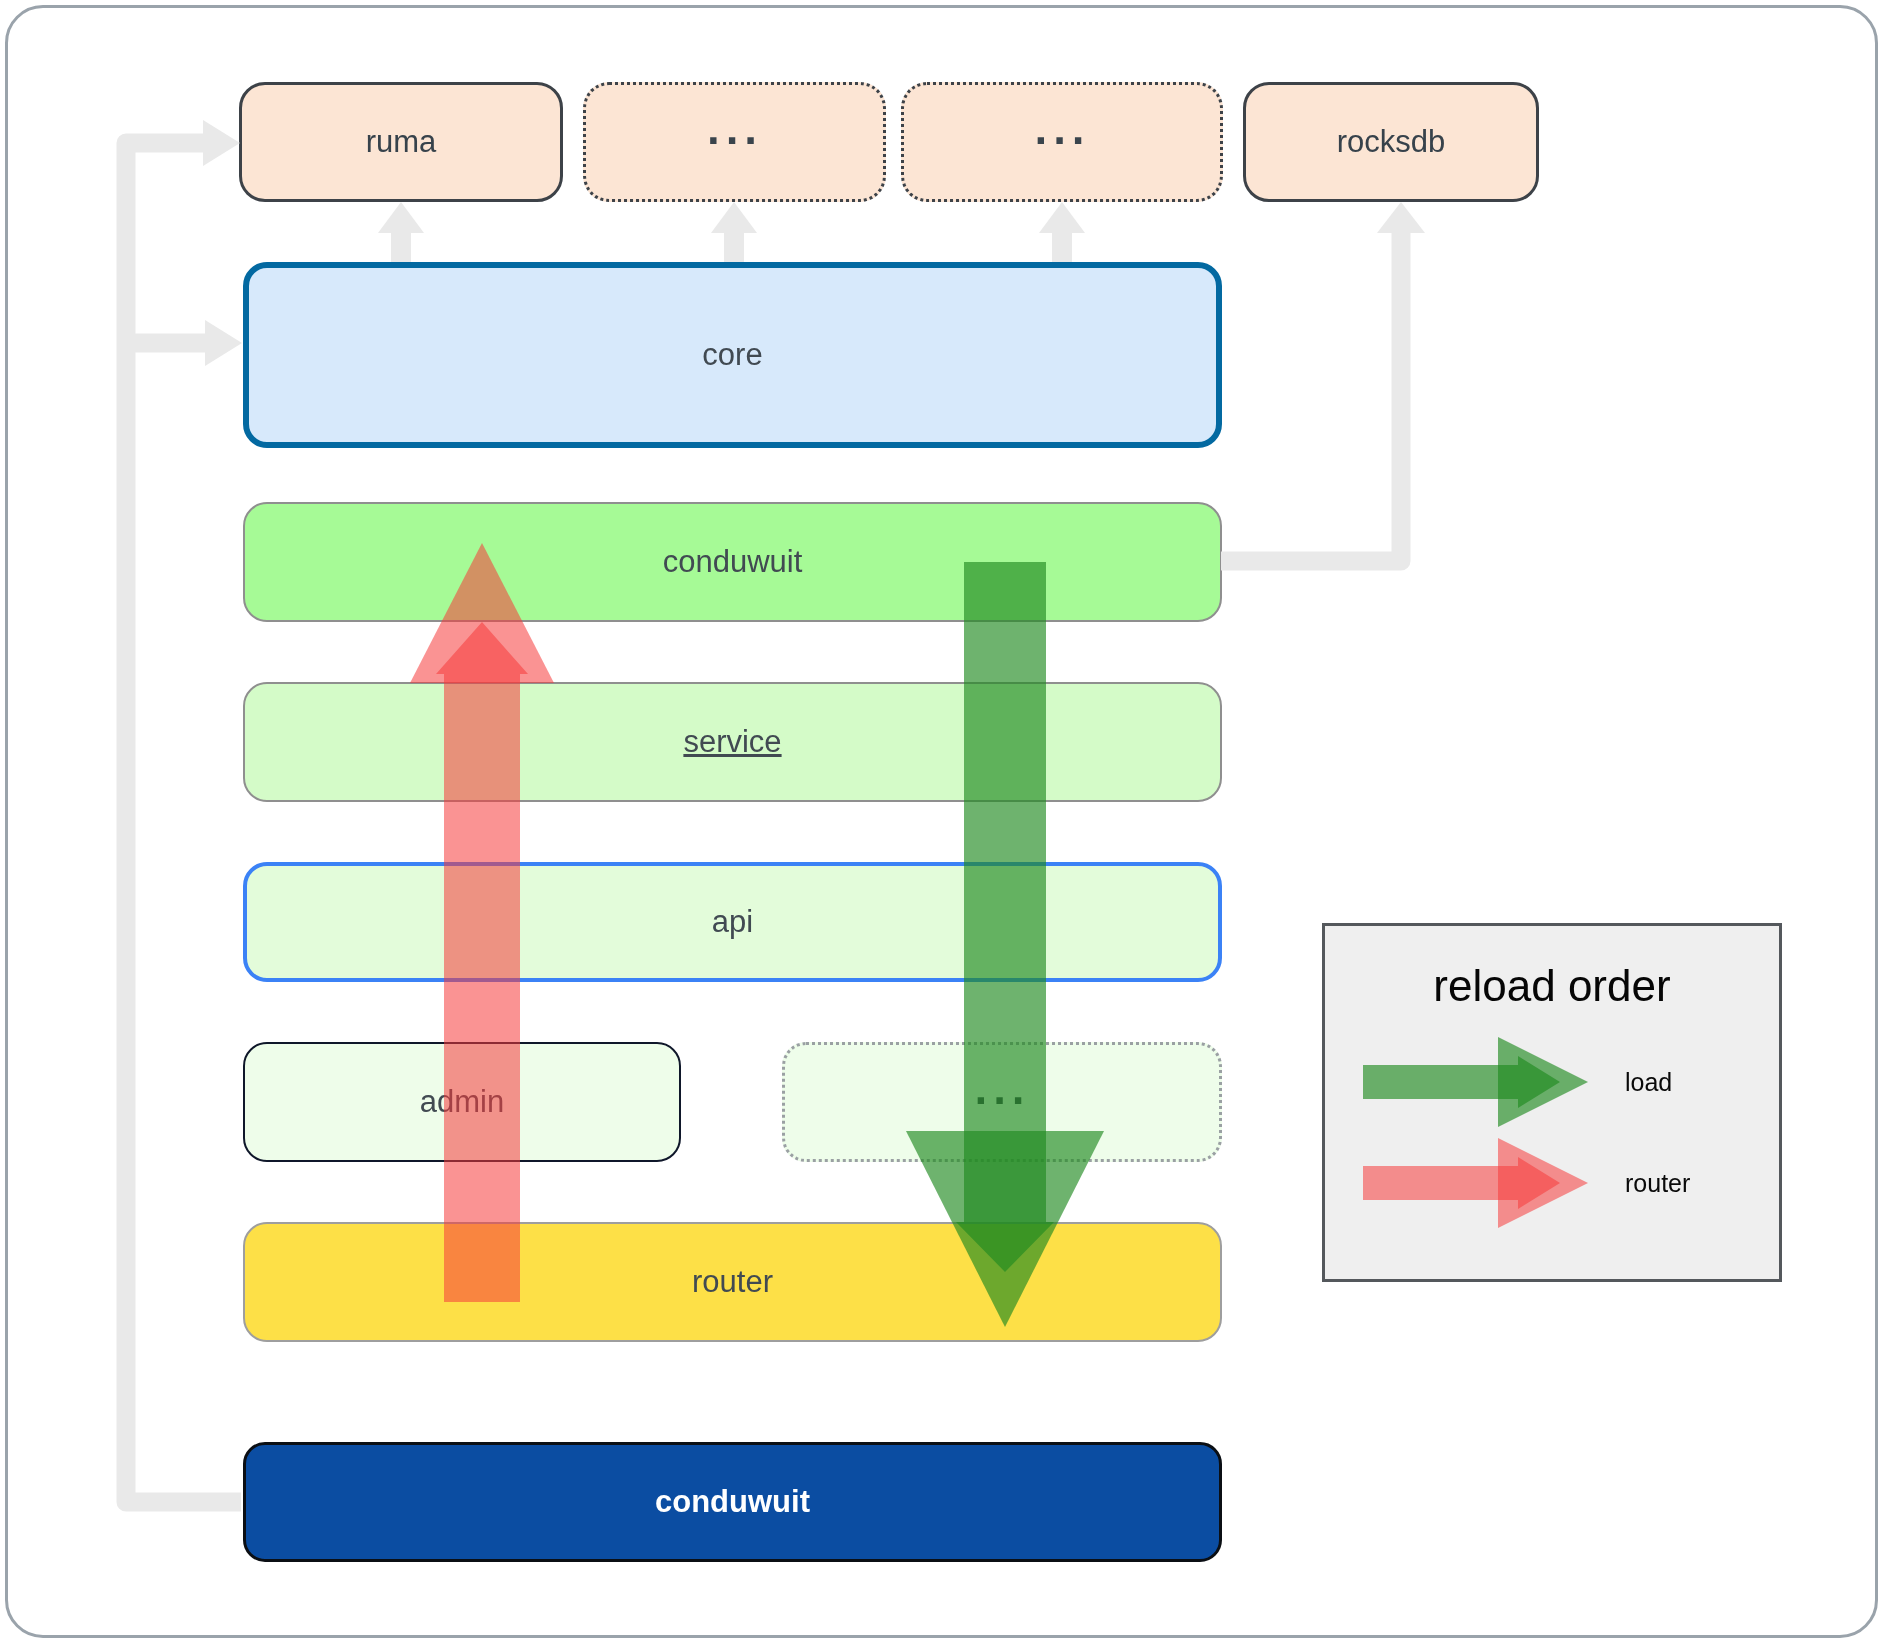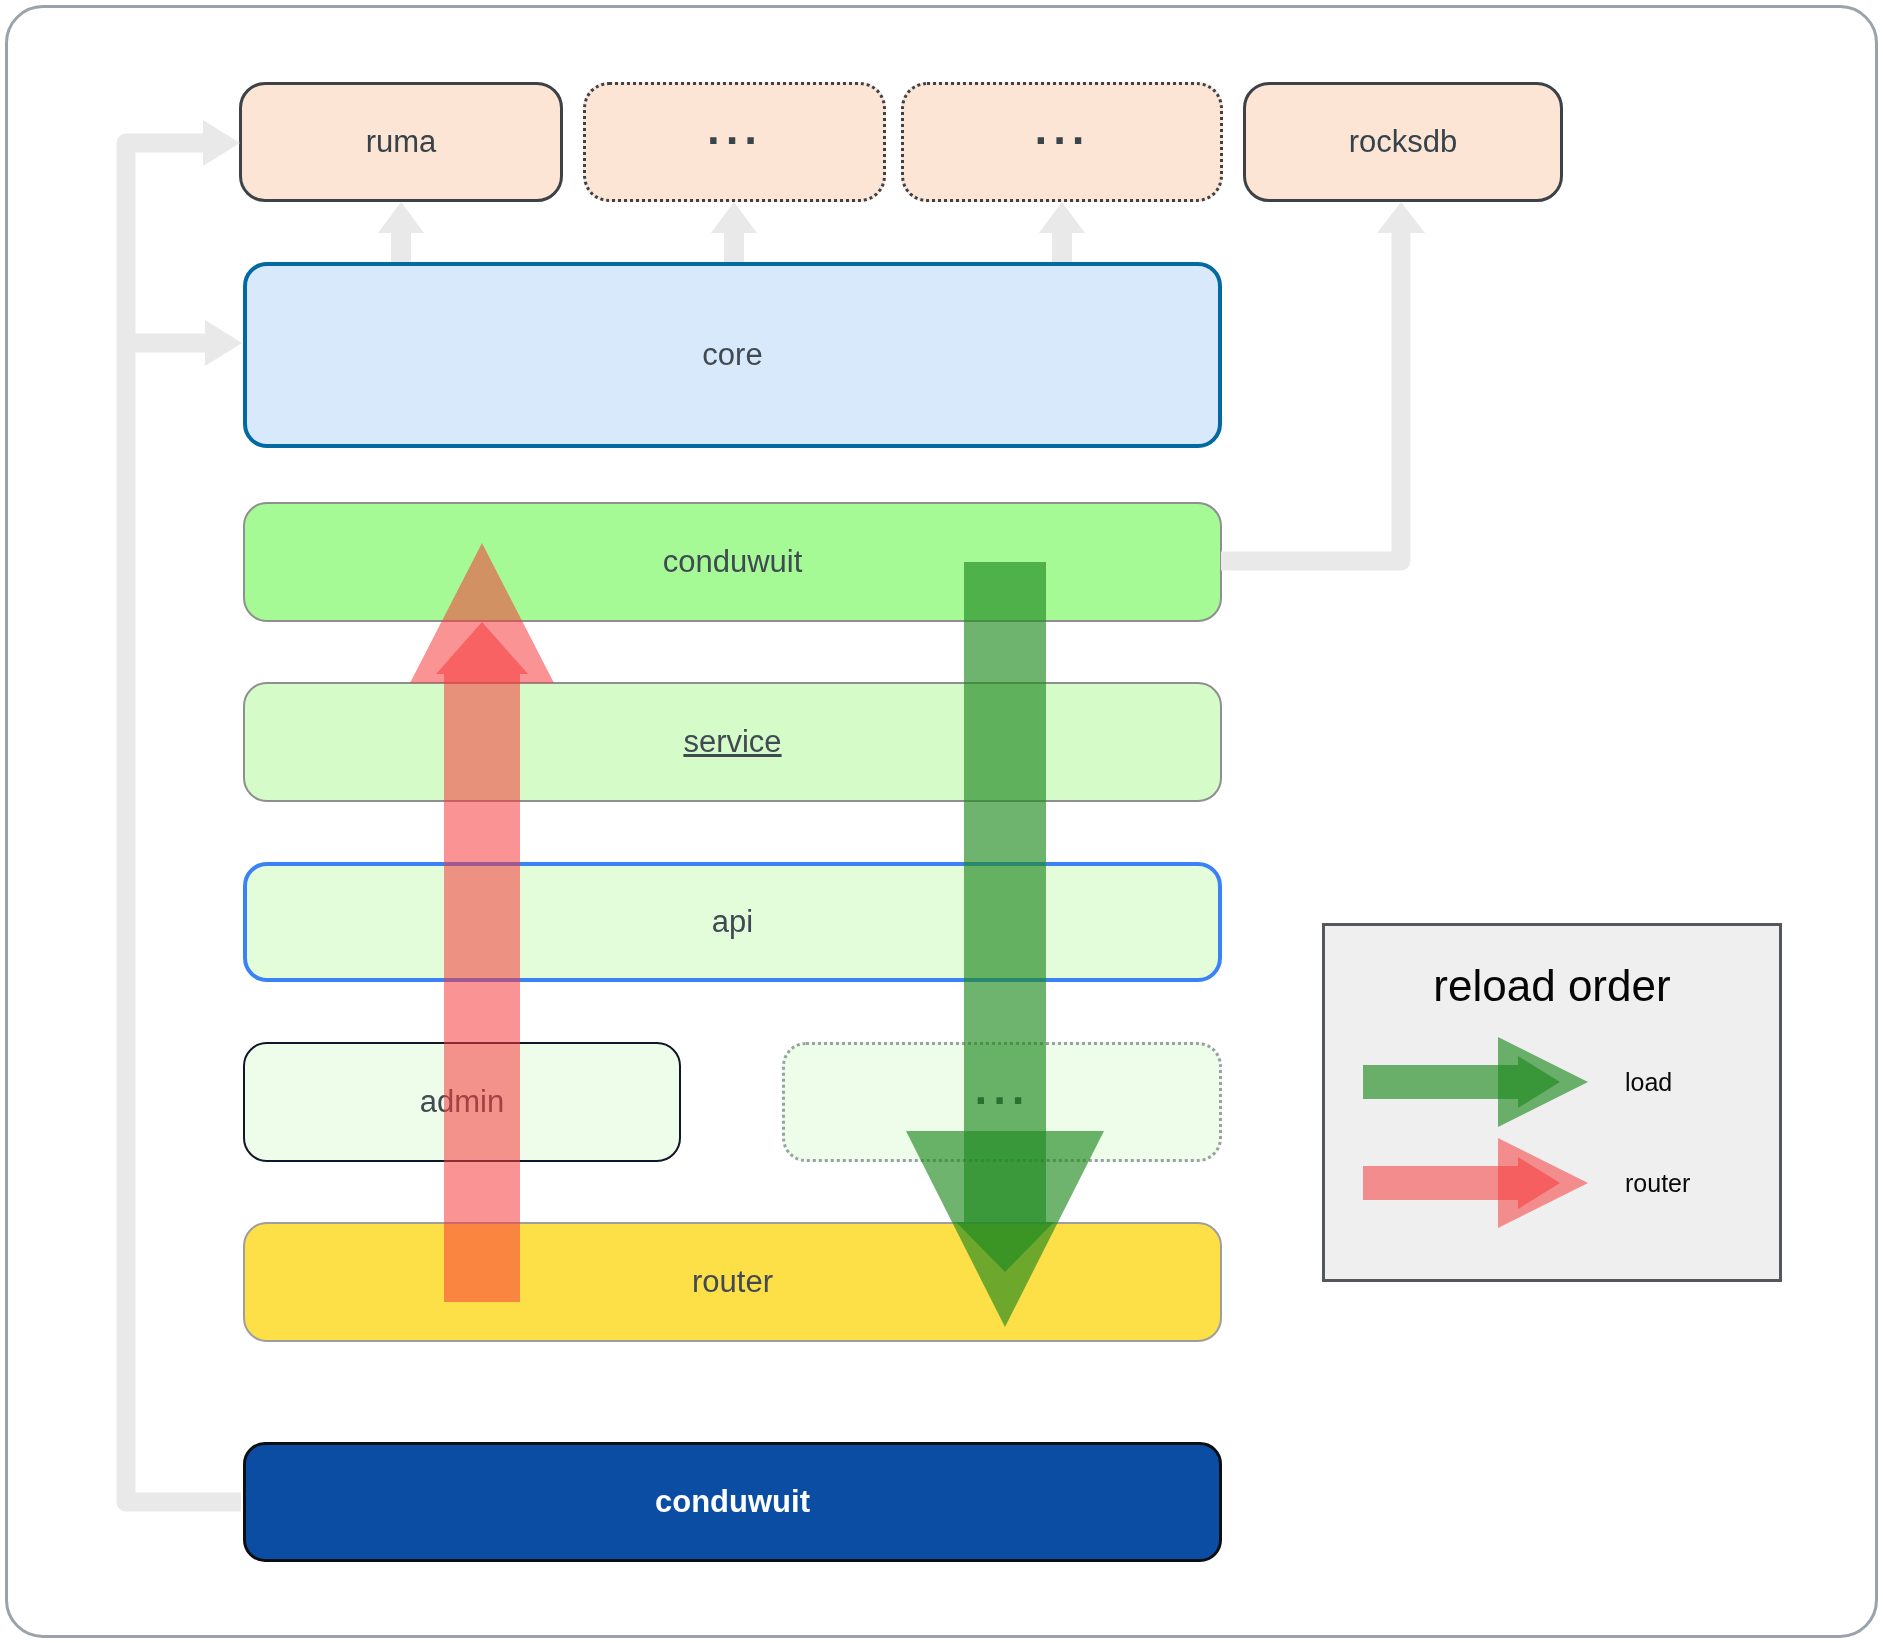--- a/index.html
+++ b/index.html
@@ -10,21 +10,21 @@
   .frame{
     position:absolute;left:5px;top:5px;right:5px;bottom:5px;
     border:3px solid #9aa3ab;border-radius:38px;
   }
   .box{
     position:absolute;display:flex;align-items:center;justify-content:center;
     box-sizing:border-box;font-size:31px;color:#414a52;border-radius:24px;
   }
   .peach{background:#fce5d4;border:3px solid #3d4248;border-radius:26px;color:#37424b;}
   .peach-dotted{background:#fce5d4;border:3px dotted #3d4248;border-radius:26px;color:#37424b;}
-  .core{background:#d7e9fb;border:4px solid #0369a1;}
+  .core{background:#d7e9fb;border:6px solid #0369a1;}
   .database{background:#a6fa96;border:2px solid #8f8f8f;}
   .service{background:#d4fbc8;border:2px solid #8f8f8f;}
   .api{background:#e3fcda;border:4px solid #3b82f6;}
   .admin{background:#eefdea;border:2px solid #0f172a;}
   .light-dotted{background:#eefdea;border:3px dotted #9aa0a3;}
   .router{background:#fde047;border:2px solid #9e9e9e;}
   .conduwuit{background:#0b4da2;border:3px solid #0b0f14;border-radius:22px;
     color:#ffffff;font-weight:600;}
   .dots{
     font-family:"DejaVu Sans",sans-serif;font-weight:bold;font-size:36px;
@@ -54,21 +54,21 @@
 
   <div class="box peach" style="left:239px;top:82px;width:324px;height:120px;">
     <span>ruma</span>
   </div>
   <div class="box peach-dotted" style="left:583px;top:82px;width:303px;height:120px;">
     <span class="dots">...</span>
   </div>
   <div class="box peach-dotted" style="left:901px;top:82px;width:322px;height:120px;">
     <span class="dots">...</span>
   </div>
-  <div class="box peach" style="left:1243px;top:82px;width:320px;height:120px;">
+  <div class="box peach" style="left:1243px;top:82px;width:296px;height:120px;">
     <span>rocksdb</span>
   </div>
 
   <div class="box core" style="left:243px;top:262px;width:979px;height:186px;">
     <span>core</span>
   </div>
   <div class="box database" style="left:243px;top:502px;width:979px;height:120px;">
     <span>conduwuit</span>
   </div>
   <div class="box service" style="left:243px;top:682px;width:979px;height:120px;text-decoration:underline;">

